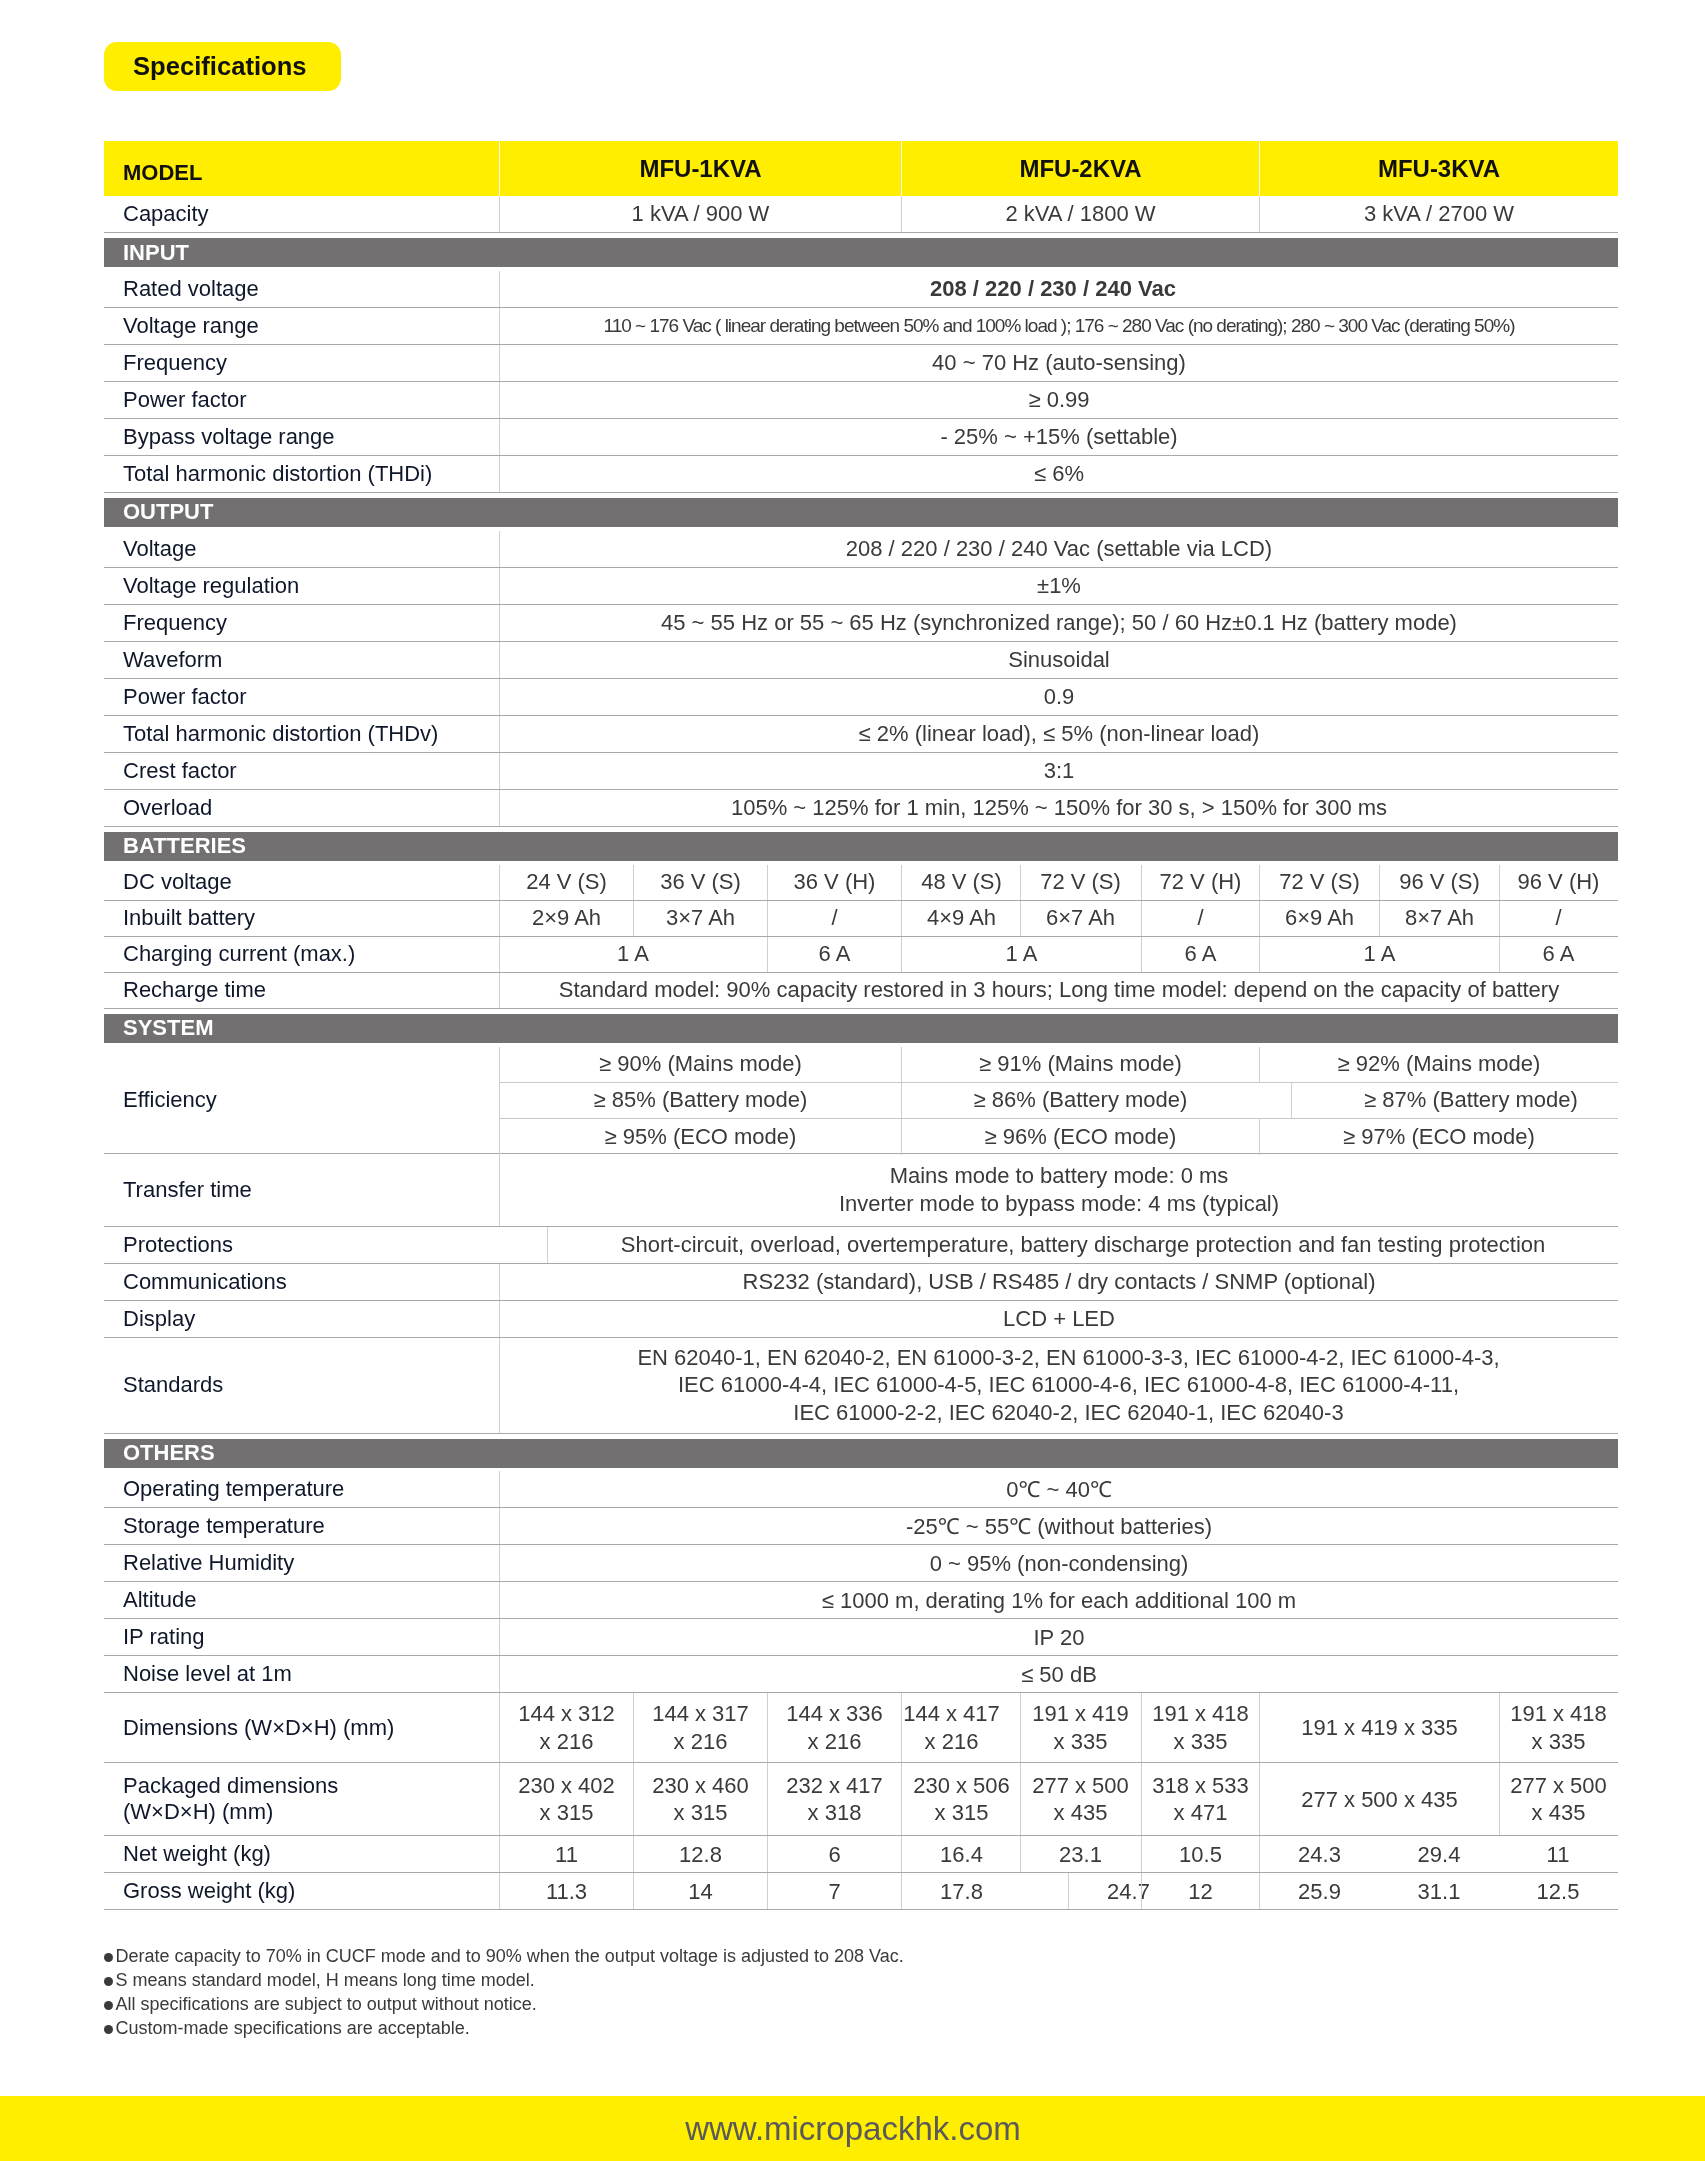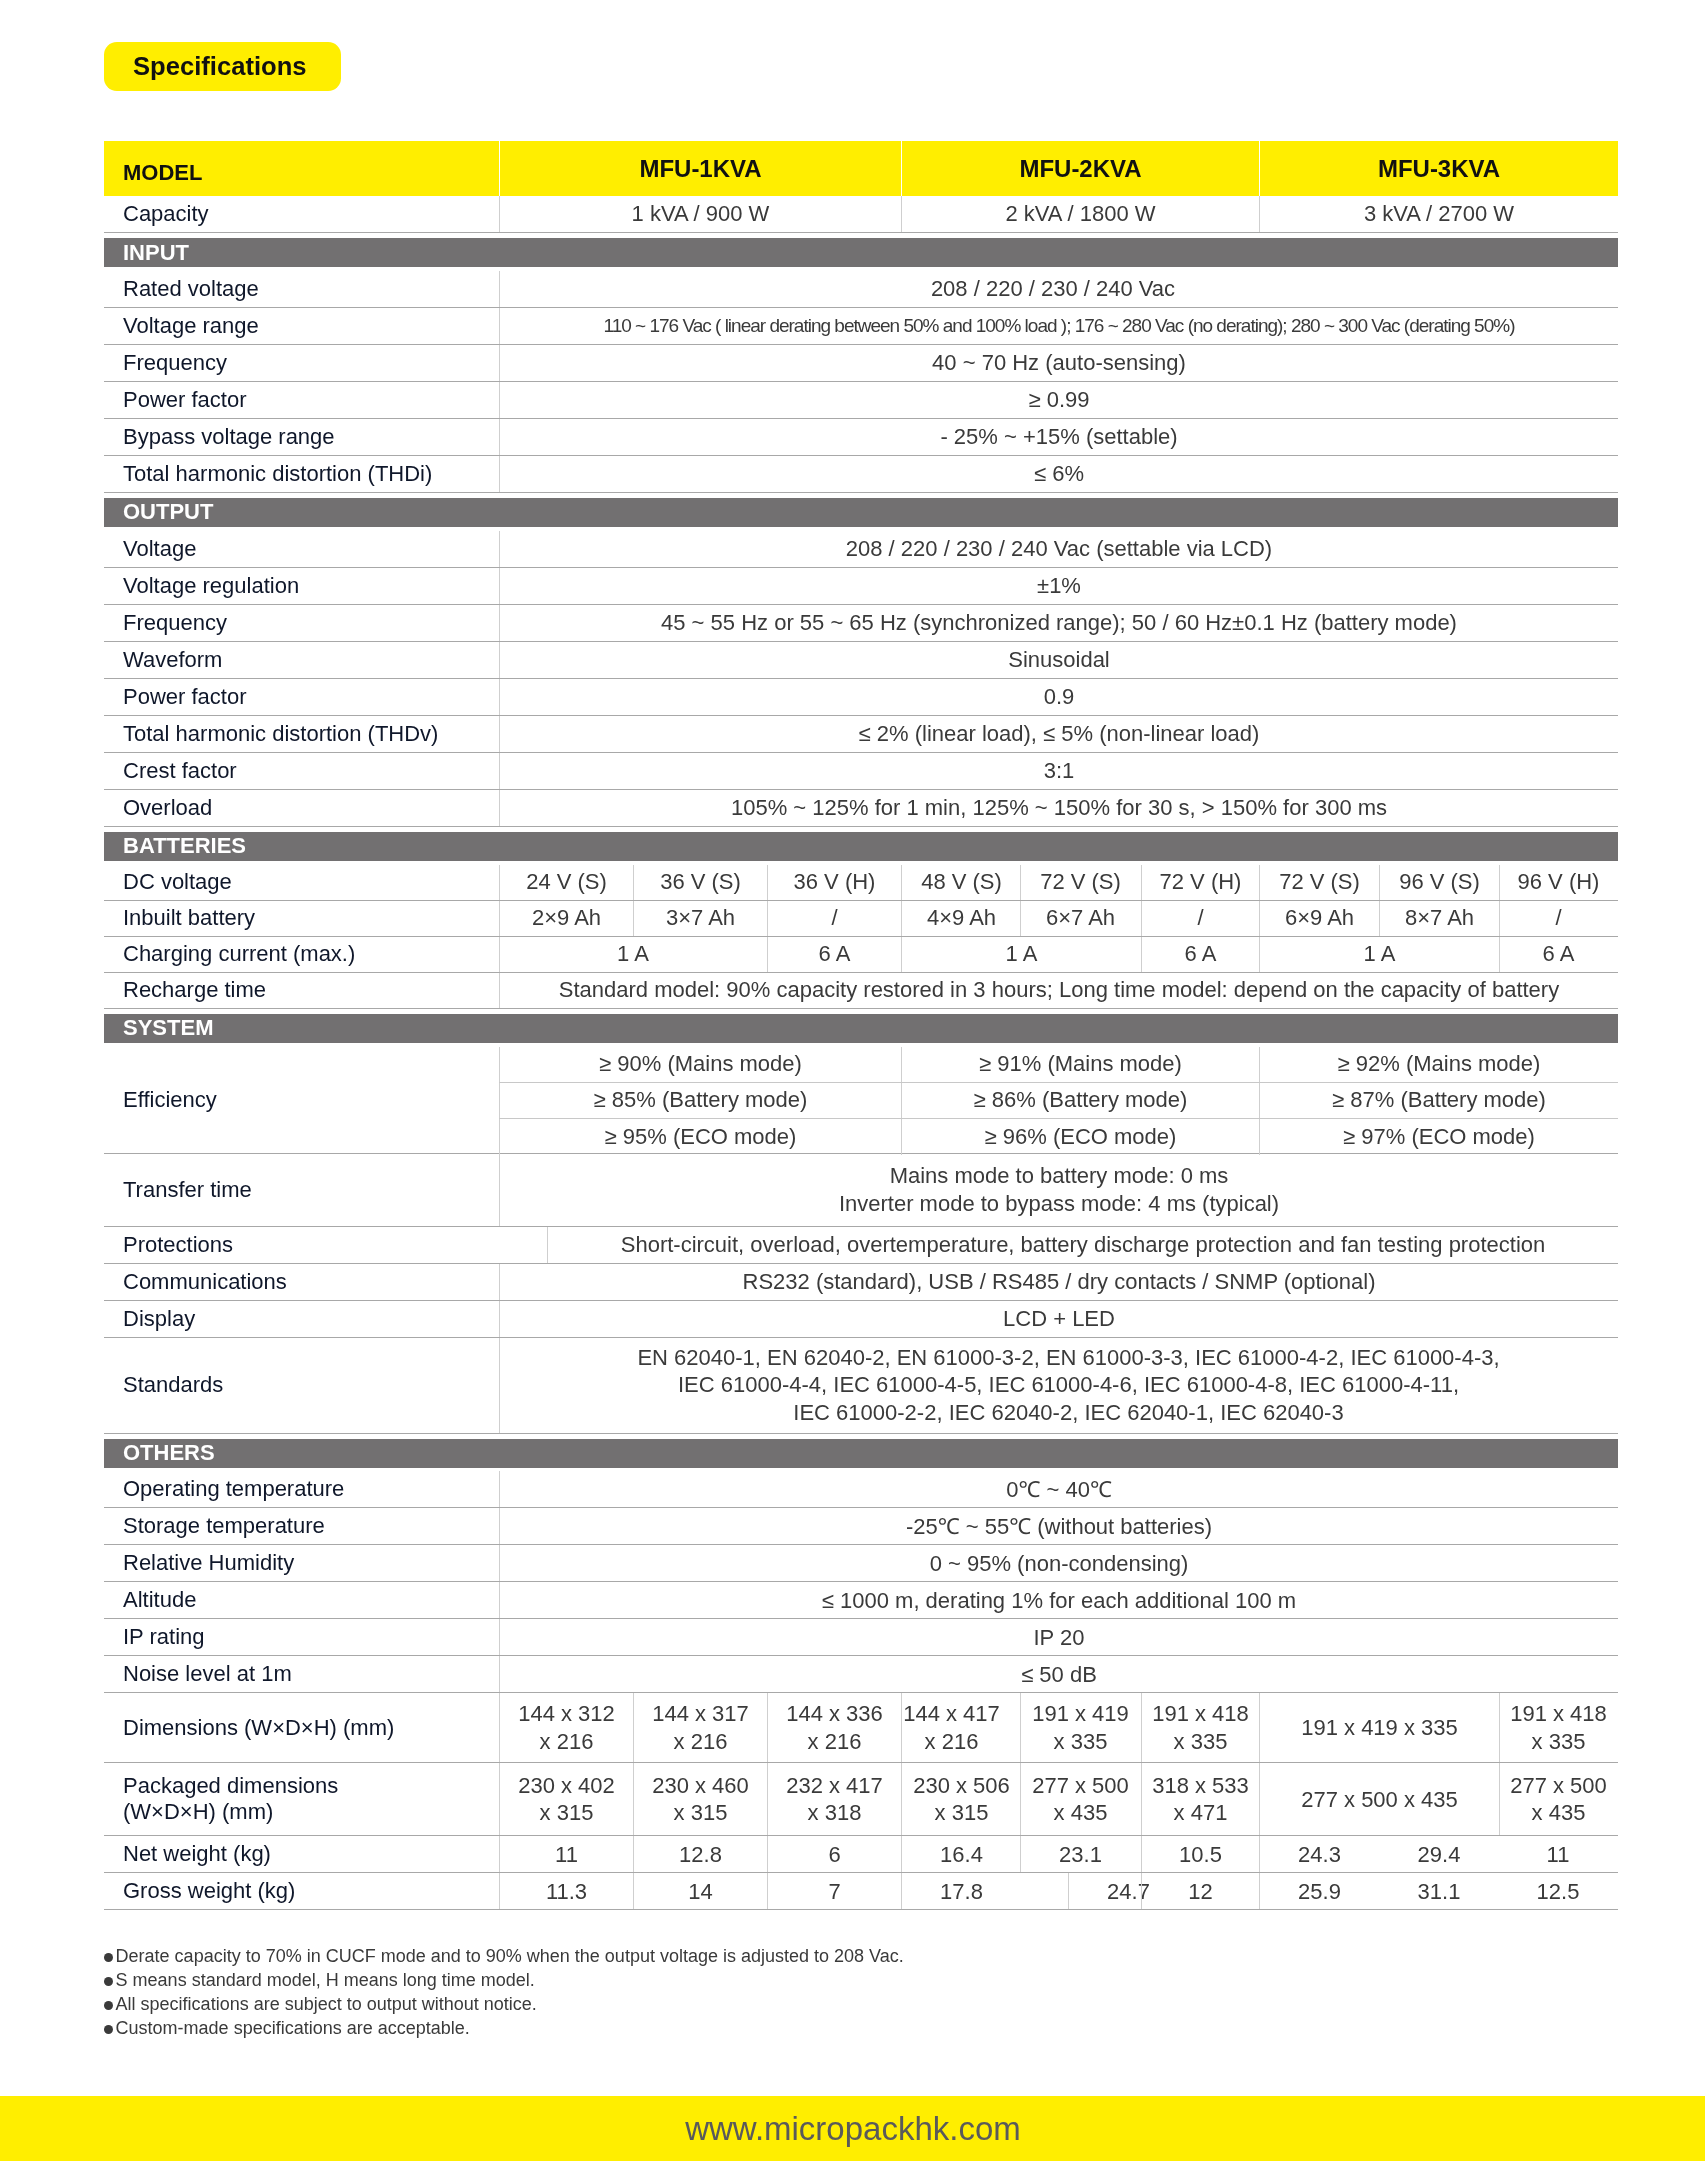--- a/index.html
+++ b/index.html
@@ -59,21 +59,21 @@
   <div class="row" style="height:37px;">
     <div class="label">Capacity</div>
     <div class="cell" style="left:395px;width:402px;">1 kVA / 900 W</div>
     <div class="cell" style="left:797px;width:358px;">2 kVA / 1800 W</div>
     <div class="cell" style="left:1155px;width:359px;">3 kVA / 2700 W</div>
   </div>
 
   <div class="section">INPUT</div>
   <div class="row" style="height:37px;">
       <div class="label">Rated voltage</div>
-      <div class="cell" style="left:395px;right:12px;">208 / 220 / 230 / 240 Vac</div>
+      <div class="cell" style="left:395px;right:12px;font-weight:bold;">208 / 220 / 230 / 240 Vac</div>
     </div>
   <div class="row" style="height:37px;">
       <div class="label">Voltage range</div>
       <div class="cell small" style="left:395px;right:0;">110 ~ 176 Vac ( linear derating between 50% and 100% load ); 176 ~ 280 Vac (no derating); 280 ~ 300 Vac (derating  50%)</div>
     </div>
   <div class="row" style="height:37px;">
       <div class="label">Frequency</div>
       <div class="cell" style="left:395px;right:0;">40 ~ 70 Hz (auto-sensing)</div>
     </div>
   <div class="row" style="height:37px;">
@@ -166,21 +166,21 @@
   <div class="row" style="height:107px;">
     <div class="label">Efficiency</div>
     <div style="position:absolute;left:395px;right:0;top:0;height:36px;border-bottom:1.3px solid #c8c8c8;">
       <div class="cell" style="left:0;width:402px;">≥ 90% (Mains mode)</div>
       <div class="cell" style="left:402px;width:358px;">≥ 91% (Mains mode)</div>
       <div class="cell" style="left:760px;width:359px;">≥ 92% (Mains mode)</div>
     </div>
     <div style="position:absolute;left:395px;right:0;top:36px;height:36px;border-bottom:1.3px solid #c8c8c8;">
       <div class="cell" style="left:0;width:402px;">≥ 85% (Battery mode)</div>
       <div class="cell" style="left:402px;width:358px;">≥ 86% (Battery mode)</div>
-      <div class="cell" style="left:760px;width:359px;">≥ 87% (Battery mode)</div>
+      <div class="cell" style="left:792px;width:359px;">≥ 87% (Battery mode)</div>
     </div>
     <div style="position:absolute;left:395px;right:0;top:72px;height:36px;">
       <div class="cell" style="left:0;width:402px;">≥ 95% (ECO mode)</div>
       <div class="cell" style="left:402px;width:358px;">≥ 96% (ECO mode)</div>
       <div class="cell" style="left:760px;width:359px;">≥ 97% (ECO mode)</div>
     </div>
   </div>
   <div class="row" style="height:73px;">
     <div class="label">Transfer time</div>
     <div class="cell stack" style="left:395px;right:0;">

